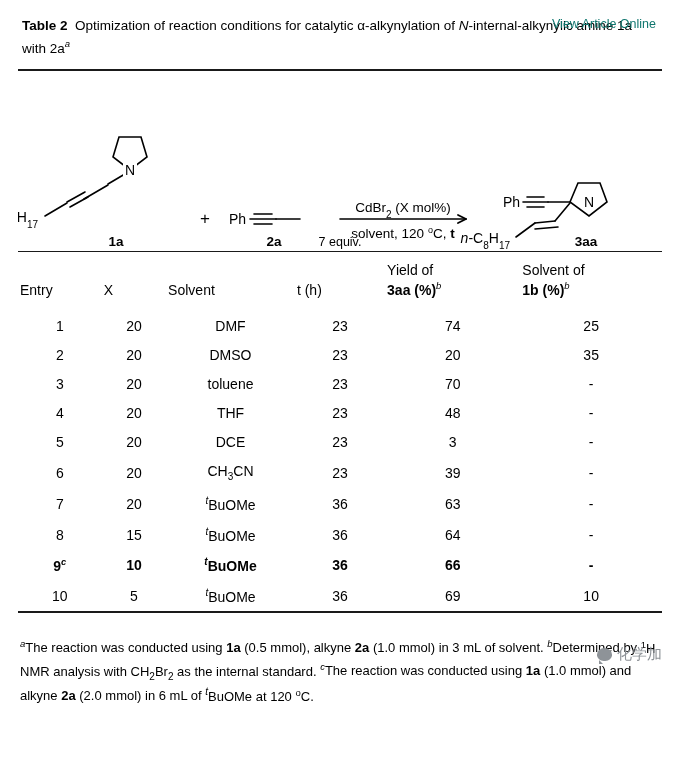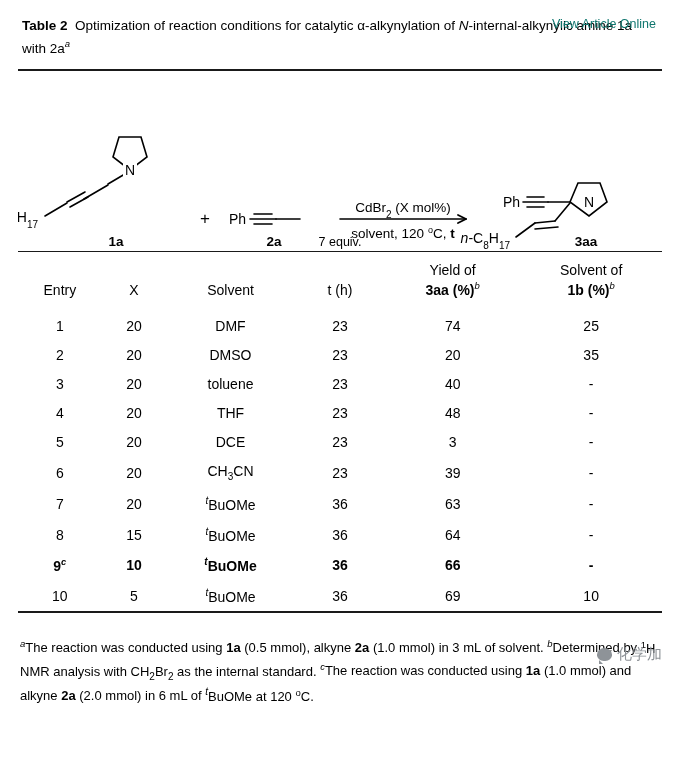--- a/index.html
+++ b/index.html
@@ -60,21 +60,21 @@
   }
   
   table.data {
     width: 100%;
     border-collapse: collapse;
     font-size: 14px;
   }
   table.data th {
     font-weight: normal;
     padding: 9px 2px 12px 2px;
-    text-align: center;
+    text-align: left;
     vertical-align: bottom;
     line-height: 1.35;
   }
   table.data td {
     text-align: center;
     padding: 6.5px 2px;
   }
   table.data th .l2 { display: block; }
   .sup-i { font-size: 9.5px; vertical-align: super; font-style: italic; }
   .bold-row td { font-weight: bold; }
@@ -236,21 +236,21 @@
           <td><span>DMSO</span></td>
           <td>23</td>
           <td>20</td>
           <td>35</td>
         </tr>
         <tr>
           <td>3</td>
           <td>20</td>
           <td><span>toluene</span></td>
           <td>23</td>
-          <td>40</td>
+          <td>70</td>
           <td>-</td>
         </tr>
         <tr>
           <td>4</td>
           <td>20</td>
           <td><span>THF</span></td>
           <td>23</td>
           <td>48</td>
           <td>-</td>
         </tr>

